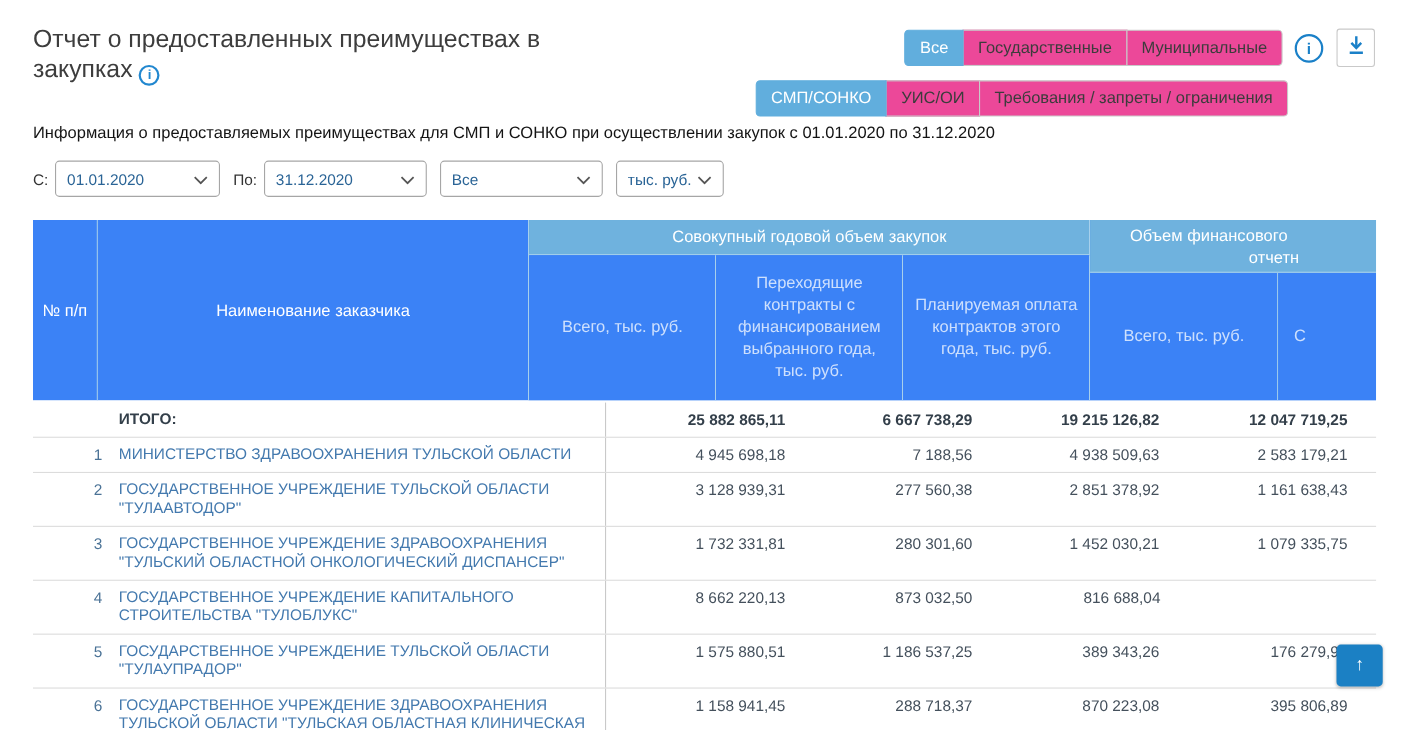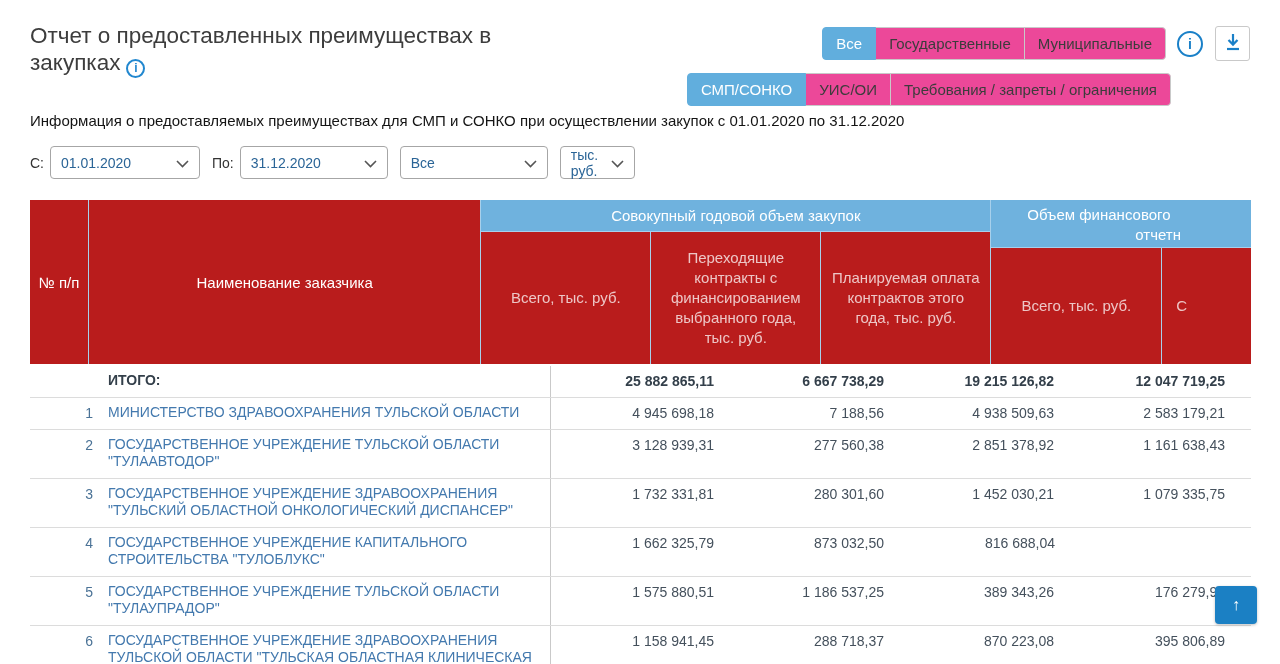--- a/index.html
+++ b/index.html
@@ -24,25 +24,25 @@
   .big-info { width:26px; height:26px; border:2px solid #1a80c8; border-radius:50%; color:#1a80c8;
     font-size:14px; line-height:22px; text-align:center; font-weight:bold; margin-left:11px; }
   .dl-btn { width:35px; height:35px; border:1px solid #c9c9c9; border-radius:3px; background:#fff;
     display:flex; align-items:center; justify-content:center; margin-left:12px; cursor:pointer; }
 
   
   .filters { position:absolute; left:30px; top:146px; display:flex; align-items:center; }
   .flabel { font-size:14px; color:#333; margin-right:6px; }
   .select { height:33px; border:1px solid #a6a6a6; border-radius:4px; background:#fff; display:flex;
     align-items:center; justify-content:space-between; padding:0 10px; font-size:14px; color:#2a6496; margin-right:12px; cursor:pointer;}
-  .sel-from { width:150px; } .sel-to { width:148px;gap:16px; } .sel-scope { width:148px; } .sel-unit { width:75px; }
+  .sel-from { width:150px; } .sel-to { width:148px;gap:16px; } .sel-scope { width:148px; } .sel-unit { width:98px; }
 
   
   .thead { position:absolute; left:30px; top:200px; width:1221px; height:164px; display:flex; overflow:hidden; color:#fff; }
-  .thead > div, .g-cols > div { background:#b91c1c; }
+  .thead > div, .g-cols > div { background:#3b82f6; }
   .hcell { display:flex; align-items:center; justify-content:center; text-align:right; font-size:15px; }
   .th-num  { width:68px;  border-right:1px solid #a7d0ec; }
   .th-name { width:453px; border-right:1px solid #a7d0ec; }
   .th-group { display:flex; flex-direction:column; }
   .th-g1 { width:510px; }
   .th-g2 { width:300px; }
   .g-title { background:#6fb2de; display:flex; align-items:center; justify-content:center; font-size:15px; border-bottom:1px solid #a7d0ec; }
   .g1-title { height:32px; border-right:1px solid #a7d0ec; }
   .g2-title { height:48px; display:block; position:relative; }
   .g2-line1 { position:absolute; left:36px; top:6px; white-space:nowrap; }
@@ -201,21 +201,21 @@
       <div class="c-name">ГОСУДАРСТВЕННОЕ УЧРЕЖДЕНИЕ ЗДРАВООХРАНЕНИЯ "ТУЛЬСКИЙ ОБЛАСТНОЙ ОНКОЛОГИЧЕСКИЙ ДИСПАНСЕР"</div>
       <div class="c-val">1 732 331,81</div>
       <div class="c-val">280 301,60</div>
       <div class="c-val">1 452 030,21</div>
       <div class="c-val w4">1 079 335,75</div>
     </div>
 
     <div class="trow">
       <div class="c-num">4</div>
       <div class="c-name">ГОСУДАРСТВЕННОЕ УЧРЕЖДЕНИЕ КАПИТАЛЬНОГО СТРОИТЕЛЬСТВА "ТУЛОБЛУКС"</div>
-      <div class="c-val">1 662 325,79</div>
+      <div class="c-val">8 662 220,13</div>
       <div class="c-val">873 032,50</div>
       <div class="c-val w4">816 688,04</div>
     </div>
 
     <div class="trow">
       <div class="c-num">5</div>
       <div class="c-name">ГОСУДАРСТВЕННОЕ УЧРЕЖДЕНИЕ ТУЛЬСКОЙ ОБЛАСТИ "ТУЛАУПРАДОР"</div>
       <div class="c-val">1 575 880,51</div>
       <div class="c-val">1 186 537,25</div>
       <div class="c-val">389 343,26</div>

